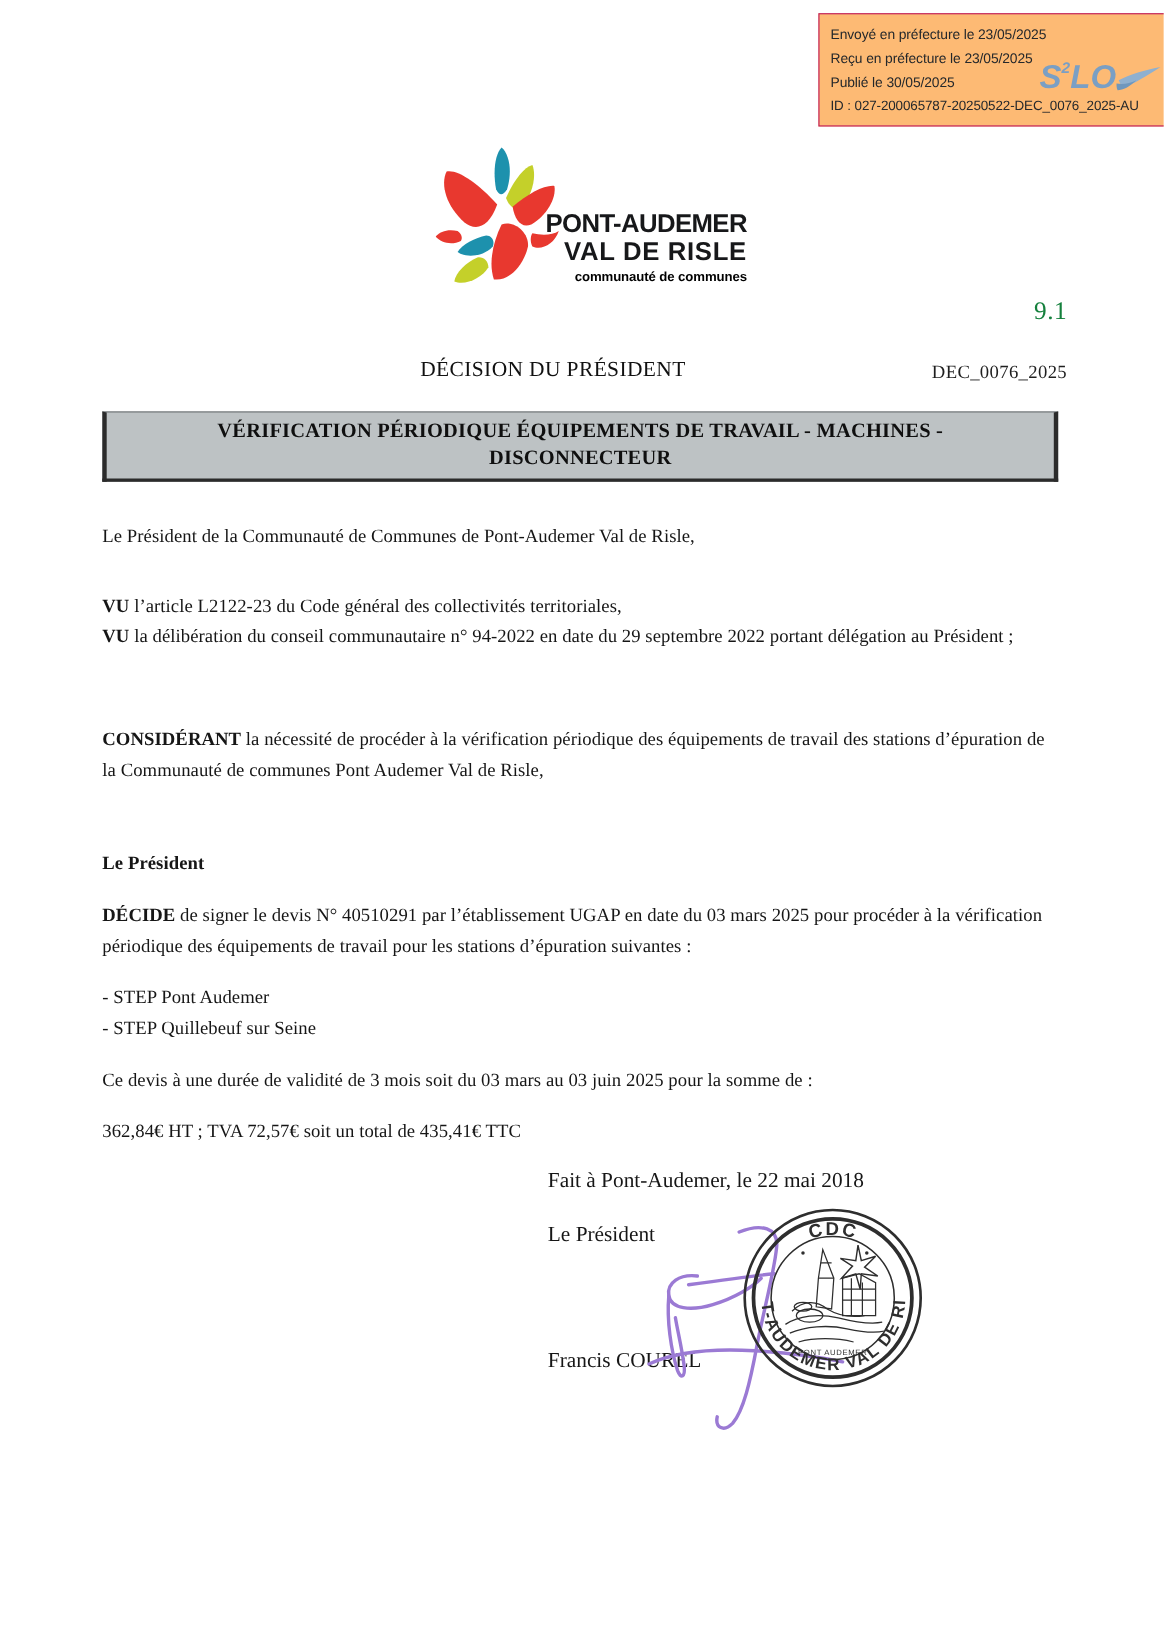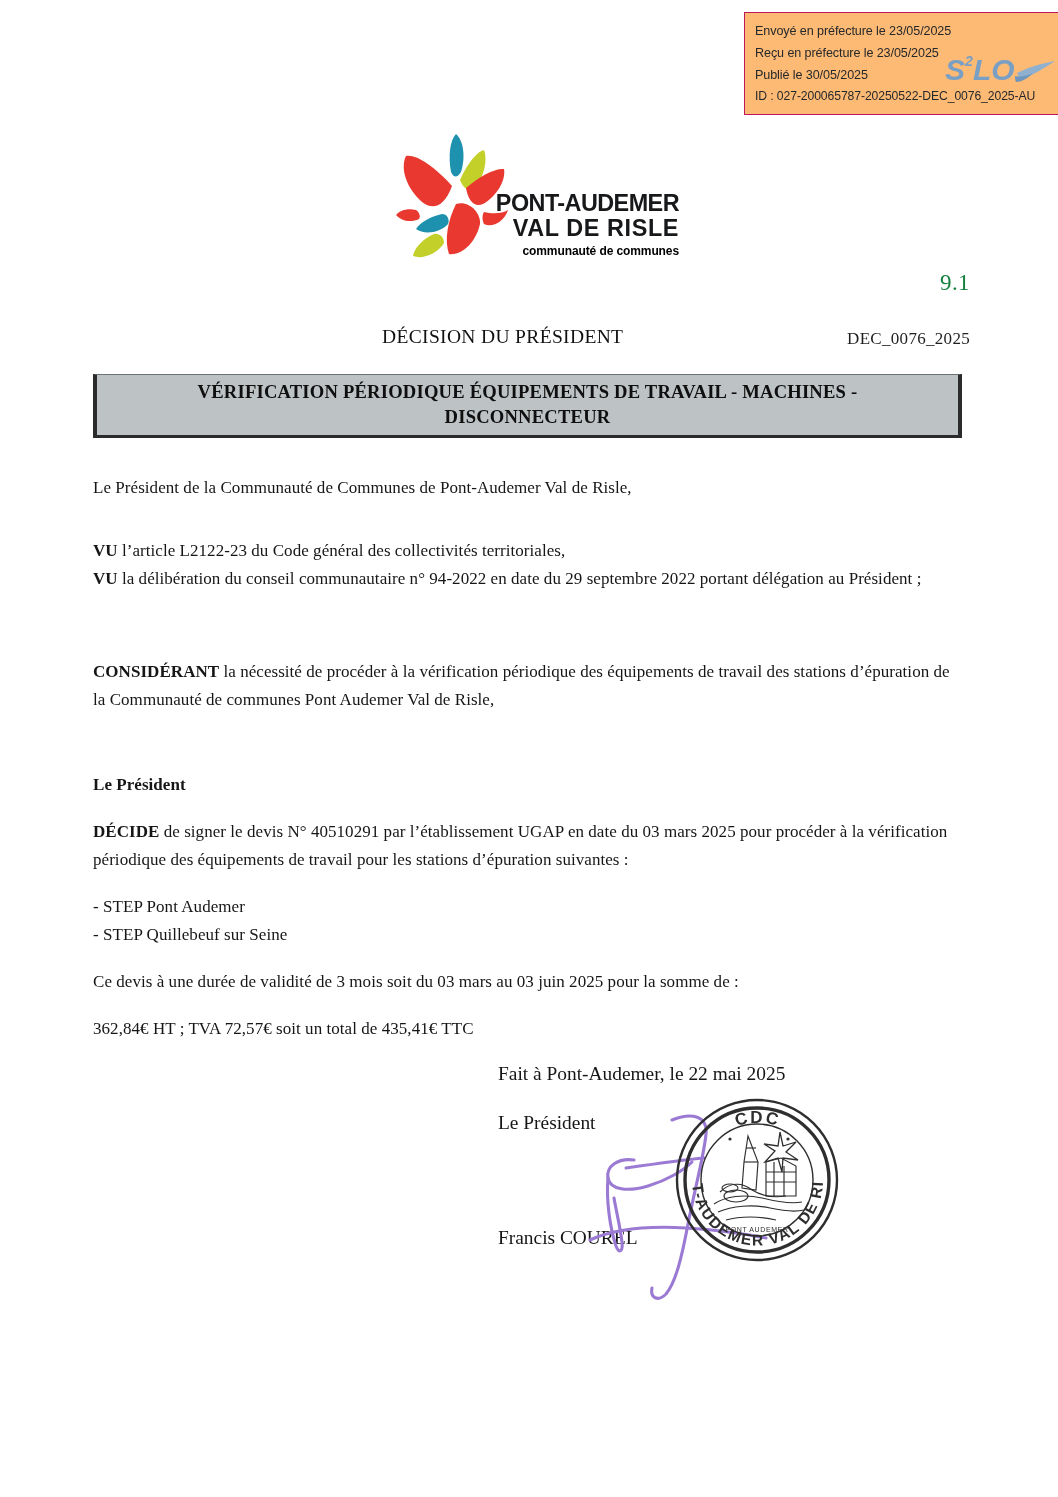--- a/index.html
+++ b/index.html
@@ -297,21 +297,21 @@
     <div class="gap-s"></div>
 
     <p class="para">Ce devis à une durée de validité de 3 mois soit du 03 mars au 03 juin 2025 pour la somme de :</p>
 
     <div class="gap-s"></div>
 
     <p class="para">362,84€ HT ; TVA 72,57€ soit un total de 435,41€ TTC</p>
   </div>
 
   <div class="sign-zone">
-    <div class="sign-line sign-place">Fait à Pont-Audemer, le 22 mai 2025</div>
+    <div class="sign-line sign-place">Fait à Pont-Audemer, le 22 mai 2018</div>
     <div class="sign-line sign-role">Le Président</div>
     <div class="sign-line sign-name">Francis COUREL</div>
 
     <svg class="signature-svg" viewBox="0 0 220 210">
       <g fill="none" stroke="#9b7ad4" stroke-width="3.1" stroke-linecap="round" stroke-linejoin="round">
         <path d="M106 20 C 126 12, 142 16, 140 34 C 138 56, 128 92, 122 124 C 116 156, 110 182, 100 194 C 92 202, 84 198, 86 188"></path>
         <path d="M68 60 C 52 58, 40 66, 42 78 C 44 90, 62 92, 82 86 C 102 80, 118 70, 126 62"></path>
         <path d="M42 78 C 40 100, 44 128, 50 146 C 53 154, 57 152, 56 142 C 54 126, 50 110, 48 98"></path>
         <path d="M24 140 C 50 128, 86 126, 120 128 C 152 130, 180 134, 200 138"></path>
         <path d="M60 68 C 88 64, 116 60, 138 58"></path>

